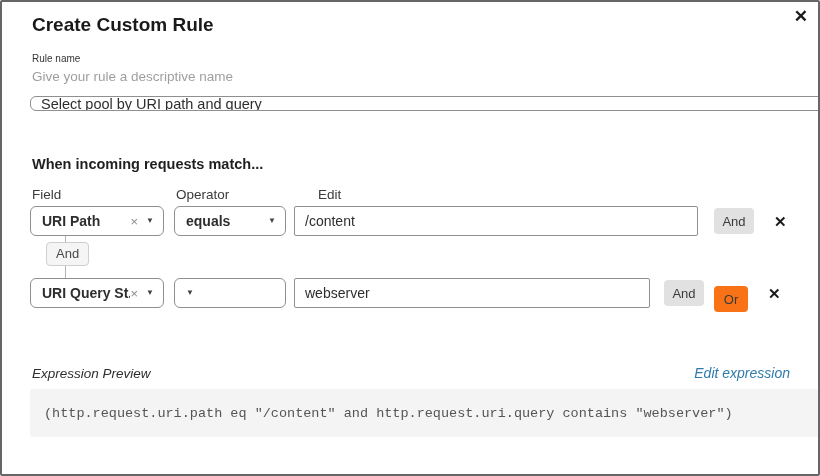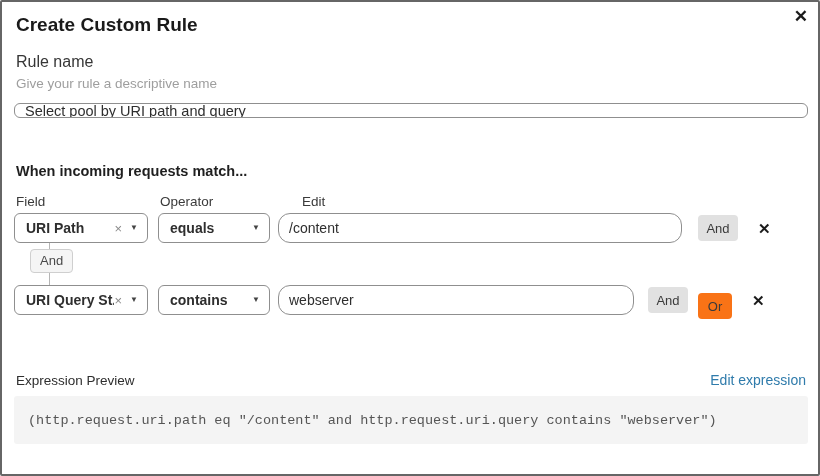--- a/index.html
+++ b/index.html
@@ -2,33 +2,33 @@
 <html><head>
 <meta charset="utf-8">
 <style>
   * { margin:0; padding:0; box-sizing:border-box; }
   html,body { background:#fff; }
   body { font-family:"Liberation Sans", sans-serif; }
 
   .dialog{
     width:820px; height:476px; background:#fff;
     border:2px solid #666; border-radius:2px;
-    padding:0 12px; position:relative; overflow:hidden;
+    padding:0 28px; position:relative; overflow:hidden;
   }
 
   .header{ margin-top:12px; }
   .title{ font-size:19px; font-weight:bold; color:#1a1a1a; margin-left:2px; }
   .close-btn{
     position:absolute; top:6px; right:10px;
     background:none; border:none; cursor:pointer;
     font-size:17px; font-weight:bold; color:#1a1a1a; line-height:1;
     font-family:inherit;
   }
 
-  .rule-name-label{ margin:17px 0 0 2px; font-size:16px; color:#363636; }
+  .rule-name-label{ margin:17px 0 0 2px; font-size:10px; color:#363636; }
   .rule-name-helper{ margin:5px 0 0 2px; font-size:13.5px; color:#9e9e9e; }
   .rule-name-input{
     margin-top:12px; width:794px; height:15px;
     border:1px solid #8f8f8f; border-radius:6px;
     padding:0 10px; font-size:14.5px; color:#2e2e2e; font-family:inherit;
     display:block;
   }
 
   .match-heading{ margin:45px 0 0 2px; font-size:14.5px; font-weight:bold; color:#1f1f1f; }
 
@@ -42,21 +42,21 @@
     display:flex; align-items:center; background:#fff; cursor:pointer;
     padding:0 9px 0 11px;
   }
   .field-select{ width:134px; margin-right:10px; }
   .operator-select{ width:112px; margin-right:8px; }
   .sel-text{ flex:1; font-size:14px; color:#2e2e2e; white-space:nowrap; overflow:hidden;font-weight:bold; }
   .clear-x{ color:#8a8a8a; font-size:13px; margin-right:8px; line-height:1; }
   .caret{ color:#444; font-size:8px; line-height:1; }
 
   .value-input{
-    height:30px; border:1px solid #8f8f8f; border-radius:12px;
+    height:30px; border:1px solid #8f8f8f; border-radius:2px;
     padding:0 10px; font-size:14px; color:#2e2e2e; font-family:inherit;
   }
   .row1 .value-input{ width:404px; }
   .row2 .value-input{ width:356px; }
 
   .conj-btn{
     height:26px; padding:0 8px; min-width:40px;
     background:#e1e1e1; border:none; border-radius:4px;
     font-size:13px; color:#3a3a3a; font-family:inherit; cursor:pointer;
   }
@@ -72,21 +72,21 @@
   .conn-line{ width:1px; background:#b5b5b5; margin-left:35px; }
   .conn-line.short{ height:6px; }
   .conn-line.long{ height:12px; }
   .conj-badge{
     display:inline-block; margin-left:16px; padding:3px 9px 4px;
     border:1px solid #cfcfcf; border-radius:4px; background:#f5f5f5;
     font-size:13px; color:#4a4a4a;
   }
 
   .expr-header{
-    margin-top:57px; display:flex; justify-content:space-between; align-items:baseline;
+    margin-top:57px; display:flex; justify-content:space-between; align-items:baseline;font-style:italic;
   }
   .expr-label{ margin-left:2px; font-size:13.5px; color:#2e2e2e; }
   .expr-edit{ font-size:14px; color:#2f7bab; text-decoration:none; cursor:pointer; }
 
   .expr-code{
     margin-top:8px; width:794px; height:48px; background:#f4f4f4; border-radius:3px;
     display:flex; align-items:center; padding:0 14px;
     font-family:"Liberation Mono", monospace; font-size:13.5px; color:#555;
     white-space:nowrap;
   }
@@ -134,21 +134,20 @@
   </div>
   <div class="conn-line long"></div>
 
   <div class="cond-row row2">
     <div class="select field-select">
       <span class="sel-text">URI Query St...</span>
       <span class="clear-x">×</span>
       <span class="caret">▼</span>
     </div>
     <div class="select operator-select">
-      <span class="sel-text">contains</span>
       <span class="caret">▼</span>
     </div>
     <input class="value-input" type="text" value="webserver" style="">
     <button class="conj-btn and-btn">And</button>
     <button class="conj-btn or-btn">Or</button>
     <button class="remove-btn">✕</button>
   </div>
 
   <div class="expr-header">
     <div class="expr-label">Expression Preview</div>

